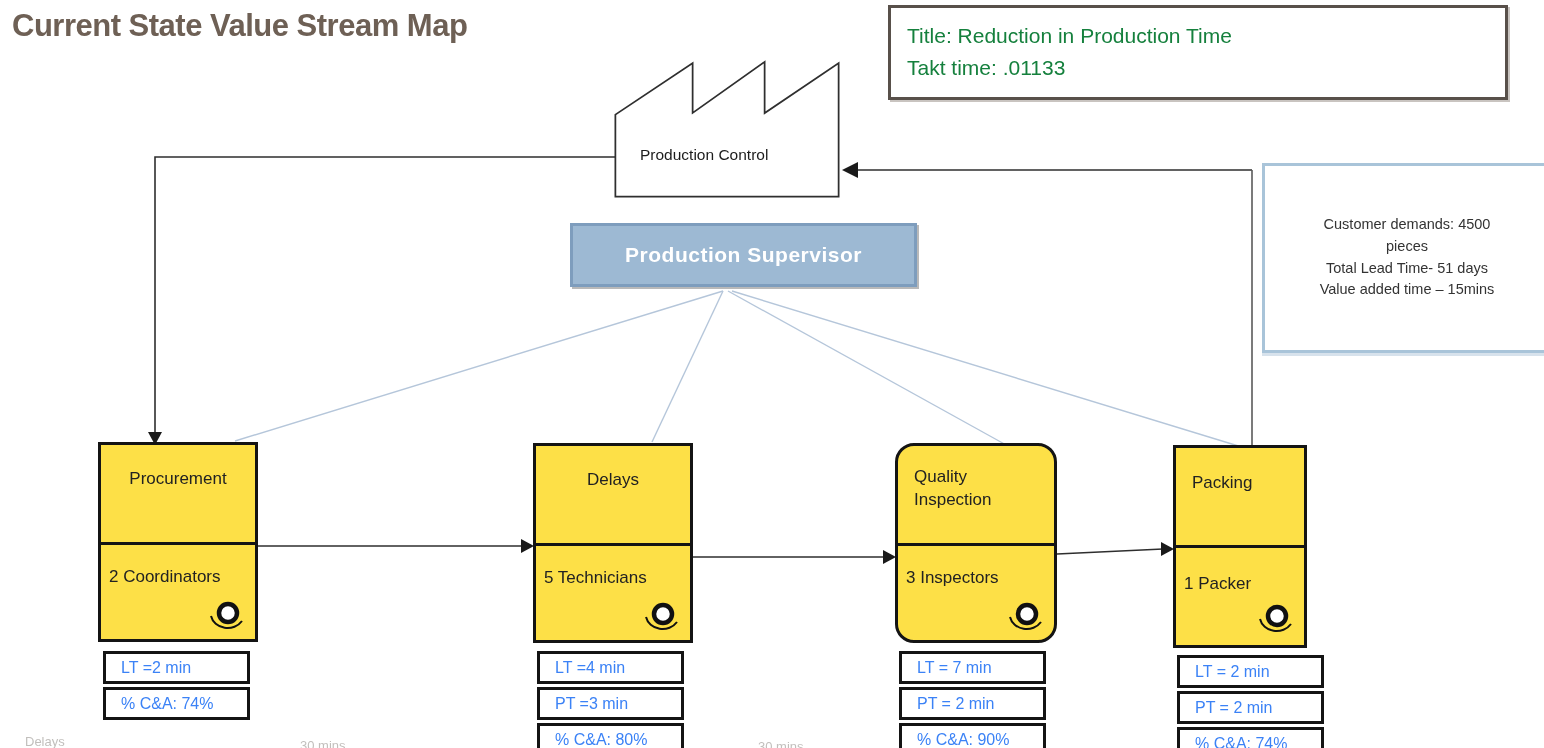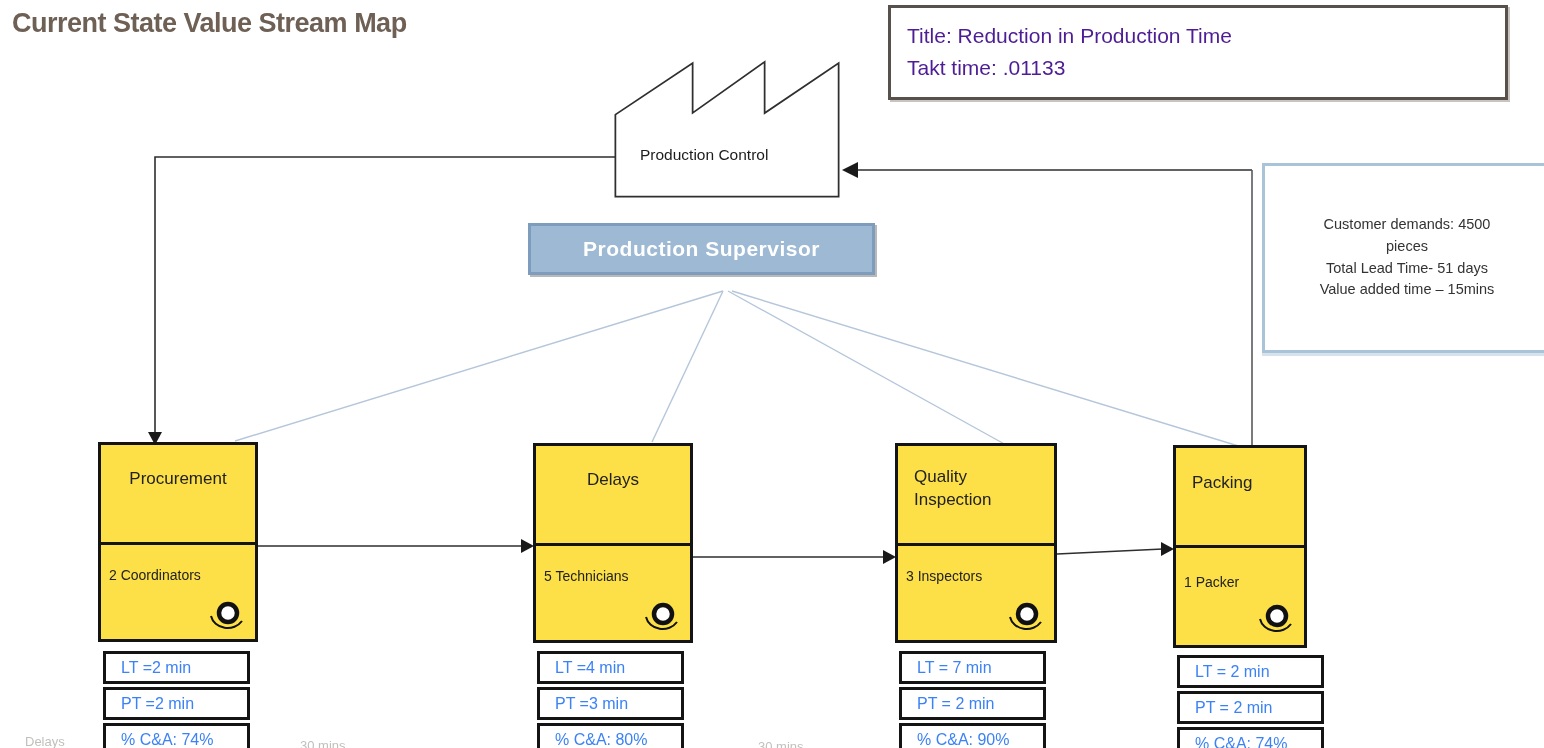--- a/index.html
+++ b/index.html
@@ -1,49 +1,49 @@
 <!DOCTYPE html>
 <html><head>
 <meta charset="utf-8">
 <style>
   html,body{margin:0;padding:0;}
   body{font-family:"Liberation Sans", sans-serif; background:#ffffff;}
   #canvas{position:relative;width:1544px;height:748px;overflow:hidden;background:#fff;}
   #connectors{position:absolute;left:0;top:0;z-index:1;}
 
-  .page-title{position:absolute;left:12px;top:8px;font-size:27px;font-weight:bold;
+  .page-title{position:absolute;left:12px;top:8px;font-size:31px;font-weight:bold;
     color:#6e6055;letter-spacing:-0.5px;z-index:3;}
 
   .info-box{position:absolute;left:888px;top:5px;width:620px;height:95px;background:#fff;
     border:3px solid #58504a;box-shadow:2px 2px 0 #c9c4c0;z-index:3;
     padding:12px 0 0 16px;box-sizing:border-box;}
-  .info-box .line{font-size:21px;color:#4c1d95;line-height:1.5;}
+  .info-box .line{font-size:21px;color:#15803d;line-height:1.5;}
 
   .pc-label{position:absolute;left:640px;top:146px;width:175px;text-align:left;
     font-size:15.5px;color:#1c1c1c;z-index:3;}
 
-  .supervisor{position:absolute;left:528px;top:223px;width:347px;height:52px;
+  .supervisor{position:absolute;left:570px;top:223px;width:347px;height:64px;
     background:#9db9d3;border:3px solid #7e9dbd;box-sizing:border-box;z-index:3;
     display:flex;align-items:center;justify-content:center;box-shadow:2px 2px 0 #b9b9b9;}
   .supervisor span{font-size:21px;font-weight:bold;color:#ffffff;letter-spacing:0.5px;}
 
   .customer-box{position:absolute;left:1262px;top:163px;width:290px;height:190px;
     background:#fff;border:3px solid #a9c4d9;box-sizing:border-box;z-index:3;
     box-shadow:0 3px 0 #d7e2ec;}
   .customer-box .txt{margin-top:48px;text-align:center;font-size:14.5px;color:#333;
     line-height:1.5;}
 
   .process{position:absolute;width:160px;height:200px;border:3px solid #141414;
     background:#fde047;box-sizing:border-box;z-index:2;}
   .process .top{height:100px;border-bottom:3px solid #141414;box-sizing:border-box;
     font-size:17px;color:#222;padding-top:24px;}
   .process .top.center{text-align:center;padding-left:6px;padding-right:6px;}
   .process .top.left{padding-left:16px;padding-right:28px;line-height:1.35;}
   .process .bottom{position:relative;height:94px;}
-  .process .staff{position:absolute;left:8px;top:22px;font-size:14px;color:#222;}
+  .process .staff{position:absolute;left:8px;top:22px;font-size:17px;color:#222;}
   .op-icon{position:absolute;right:8px;bottom:4px;}
 
   .dtable{position:absolute;width:147px;z-index:2;}
   .dtable .row{border:3px solid #141414;background:#fff;height:27px;margin-bottom:3px;
     font-size:16px;color:#3b82f6;display:flex;align-items:center;padding-left:15px;}
 
   .faint-note{position:absolute;top:734px;font-size:13px;color:#8f8a85;opacity:0.55;z-index:2;}
 </style>
 </head>
 <body>
@@ -118,21 +118,21 @@
     <div class="top center">Delays</div>
     <div class="bottom">
       <span class="staff">5 Technicians</span>
       <svg class="op-icon" width="44" height="36">
         <circle cx="25" cy="14" r="9" fill="#fff" stroke="#111" stroke-width="4.5"></circle>
         <path d="M8,17 a 17,15 0 0 0 31,5" fill="none" stroke="#111" stroke-width="2"></path>
       </svg>
     </div>
   </div>
 
-  <div class="process" style="left:895px;top:443px;width:162px;">
+  <div class="process" style="left:895px;top:443px;width:162px;border-radius:19px;">
     <div class="top left" style="padding-top:20px;">Quality Inspection</div>
     <div class="bottom">
       <span class="staff">3 Inspectors</span>
       <svg class="op-icon" width="44" height="36">
         <circle cx="25" cy="14" r="9" fill="#fff" stroke="#111" stroke-width="4.5"></circle>
         <path d="M8,17 a 17,15 0 0 0 31,5" fill="none" stroke="#111" stroke-width="2"></path>
       </svg>
     </div>
   </div>
 
@@ -142,21 +142,20 @@
       <span class="staff" style="top:26px;">1 Packer</span>
       <svg class="op-icon" width="44" height="36">
         <circle cx="25" cy="14" r="9" fill="#fff" stroke="#111" stroke-width="4.5"></circle>
         <path d="M8,17 a 17,15 0 0 0 31,5" fill="none" stroke="#111" stroke-width="2"></path>
       </svg>
     </div>
   </div>
 
   <div class="dtable" style="left:103px;top:651px;">
     <div class="row">LT =2 min</div>
-    <div class="row">PT =2 min</div>
     <div class="row">% C&amp;A: 74%</div>
   </div>
 
   <div class="dtable" style="left:537px;top:651px;">
     <div class="row">LT =4 min</div>
     <div class="row">PT =3 min</div>
     <div class="row">% C&amp;A: 80%</div>
   </div>
 
   <div class="dtable" style="left:899px;top:651px;">

